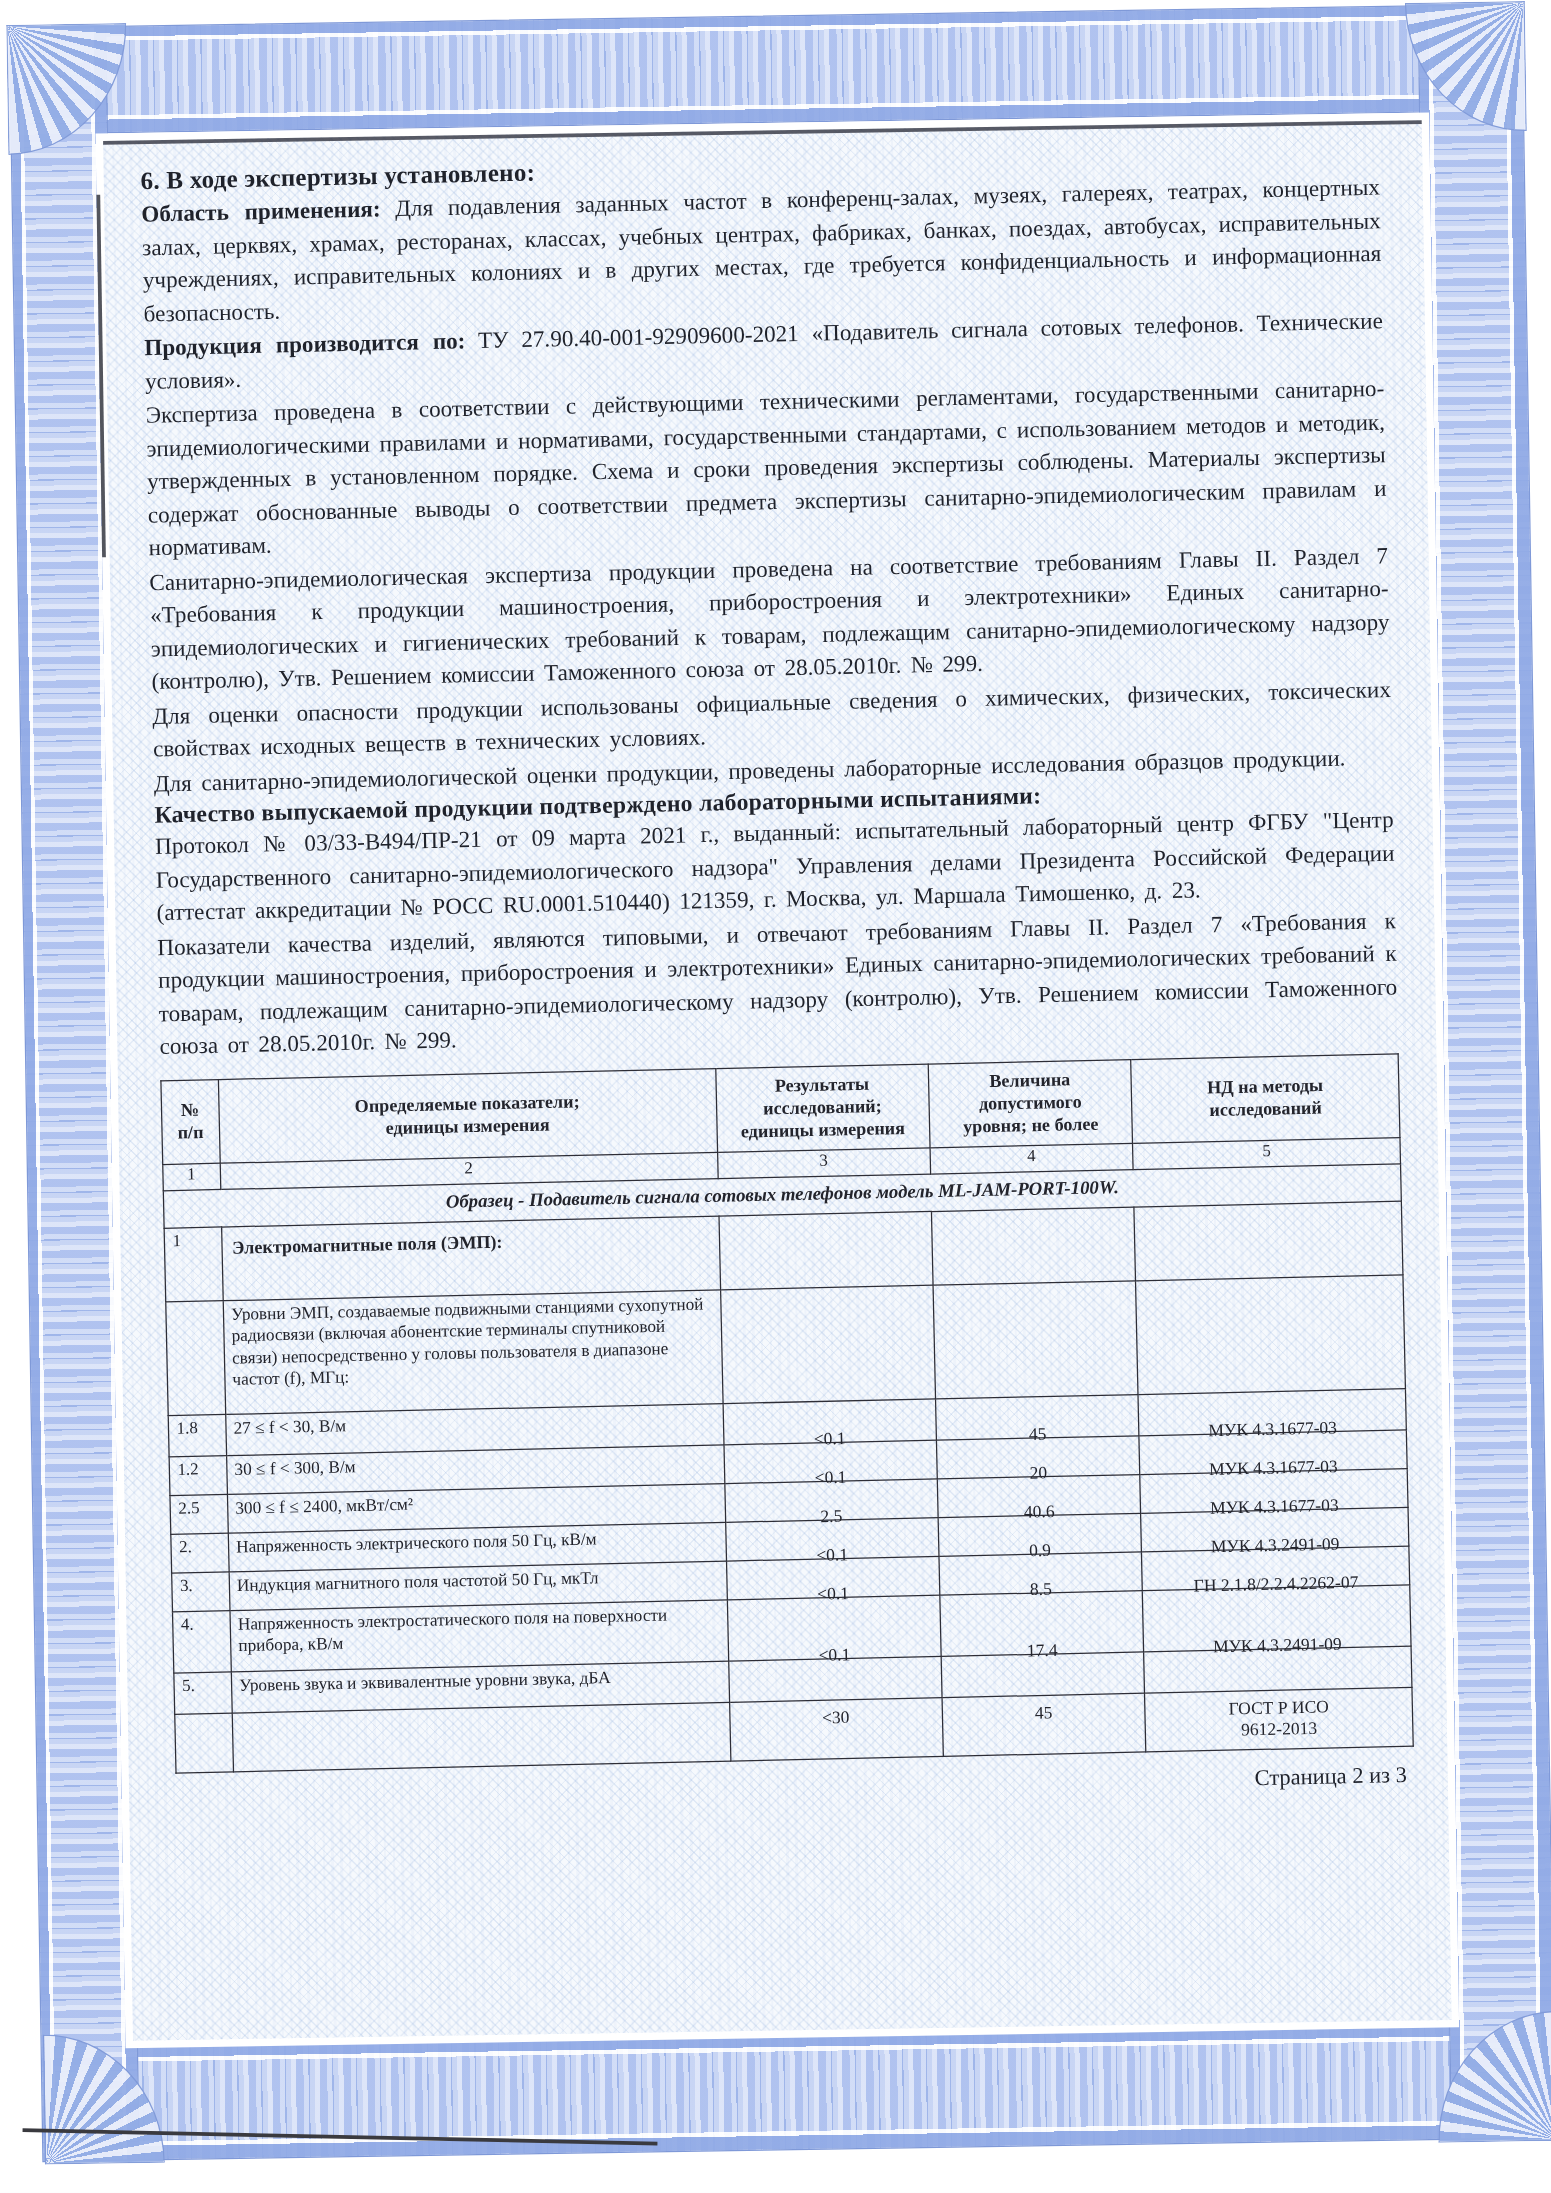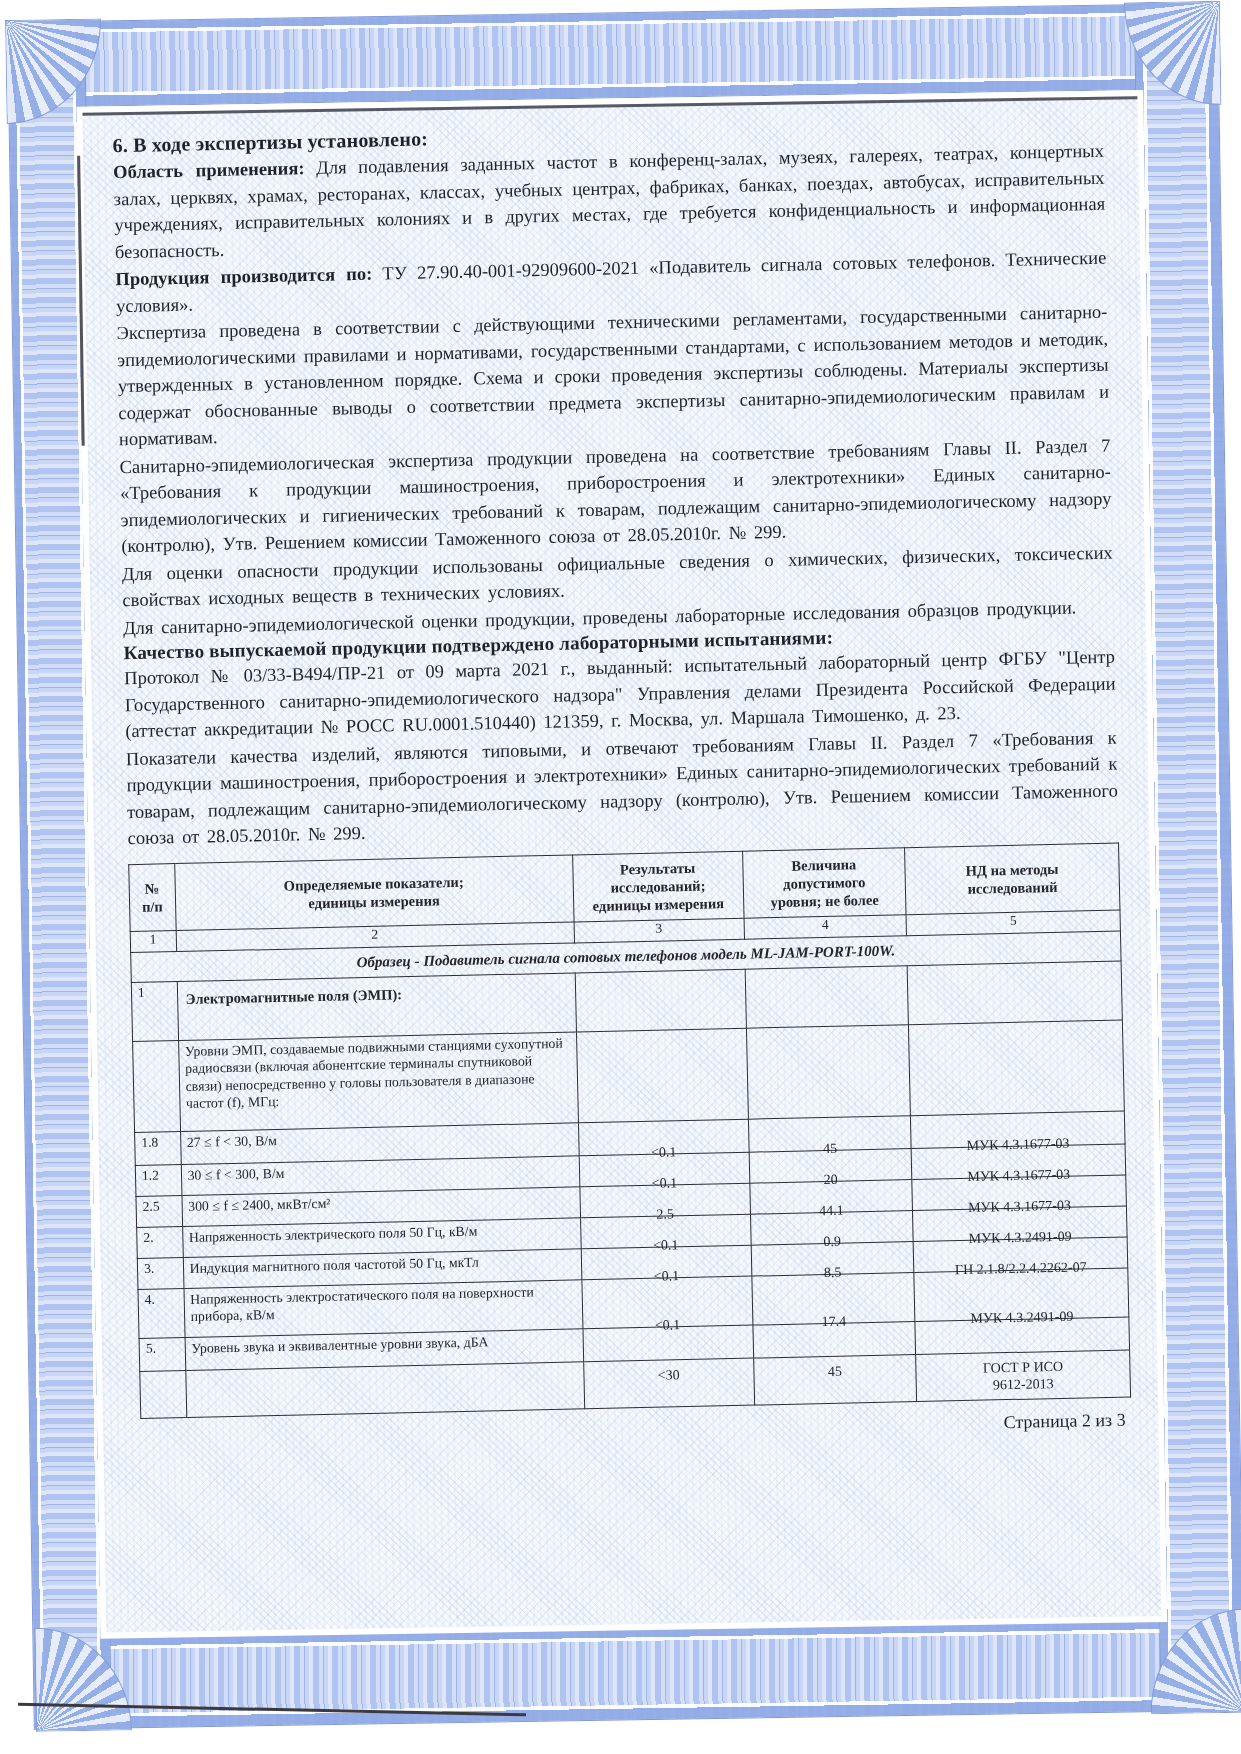--- a/index.html
+++ b/index.html
@@ -187,21 +187,21 @@
           <td class="cell-num">2.5</td>
           <td class="cell-label">300 ≤ f ≤ 2400, мкВт/см²</td>
           <td class="cell-val"><span class="v">&lt;0.1</span></td>
           <td class="cell-val"><span class="v">20</span></td>
           <td class="cell-val"><span class="v">МУК 4.3.1677-03</span></td>
         </tr>
         <tr class="r2">
           <td class="cell-num">2.</td>
           <td class="cell-label">Напряженность  электрического поля 50 Гц, кВ/м</td>
           <td class="cell-val"><span class="v">2.5</span></td>
-          <td class="cell-val"><span class="v">44.1</span></td>
+          <td class="cell-val"><span class="v">40.6</span></td>
           <td class="cell-val"><span class="v">МУК 4.3.1677-03</span></td>
         </tr>
         <tr class="r3">
           <td class="cell-num">3.</td>
           <td class="cell-label">Индукция магнитного поля частотой 50 Гц, мкТл</td>
           <td class="cell-val"><span class="v">&lt;0.1</span></td>
           <td class="cell-val"><span class="v">0.9</span></td>
           <td class="cell-val"><span class="v">МУК 4.3.2491-09</span></td>
         </tr>
         <tr class="r4">

